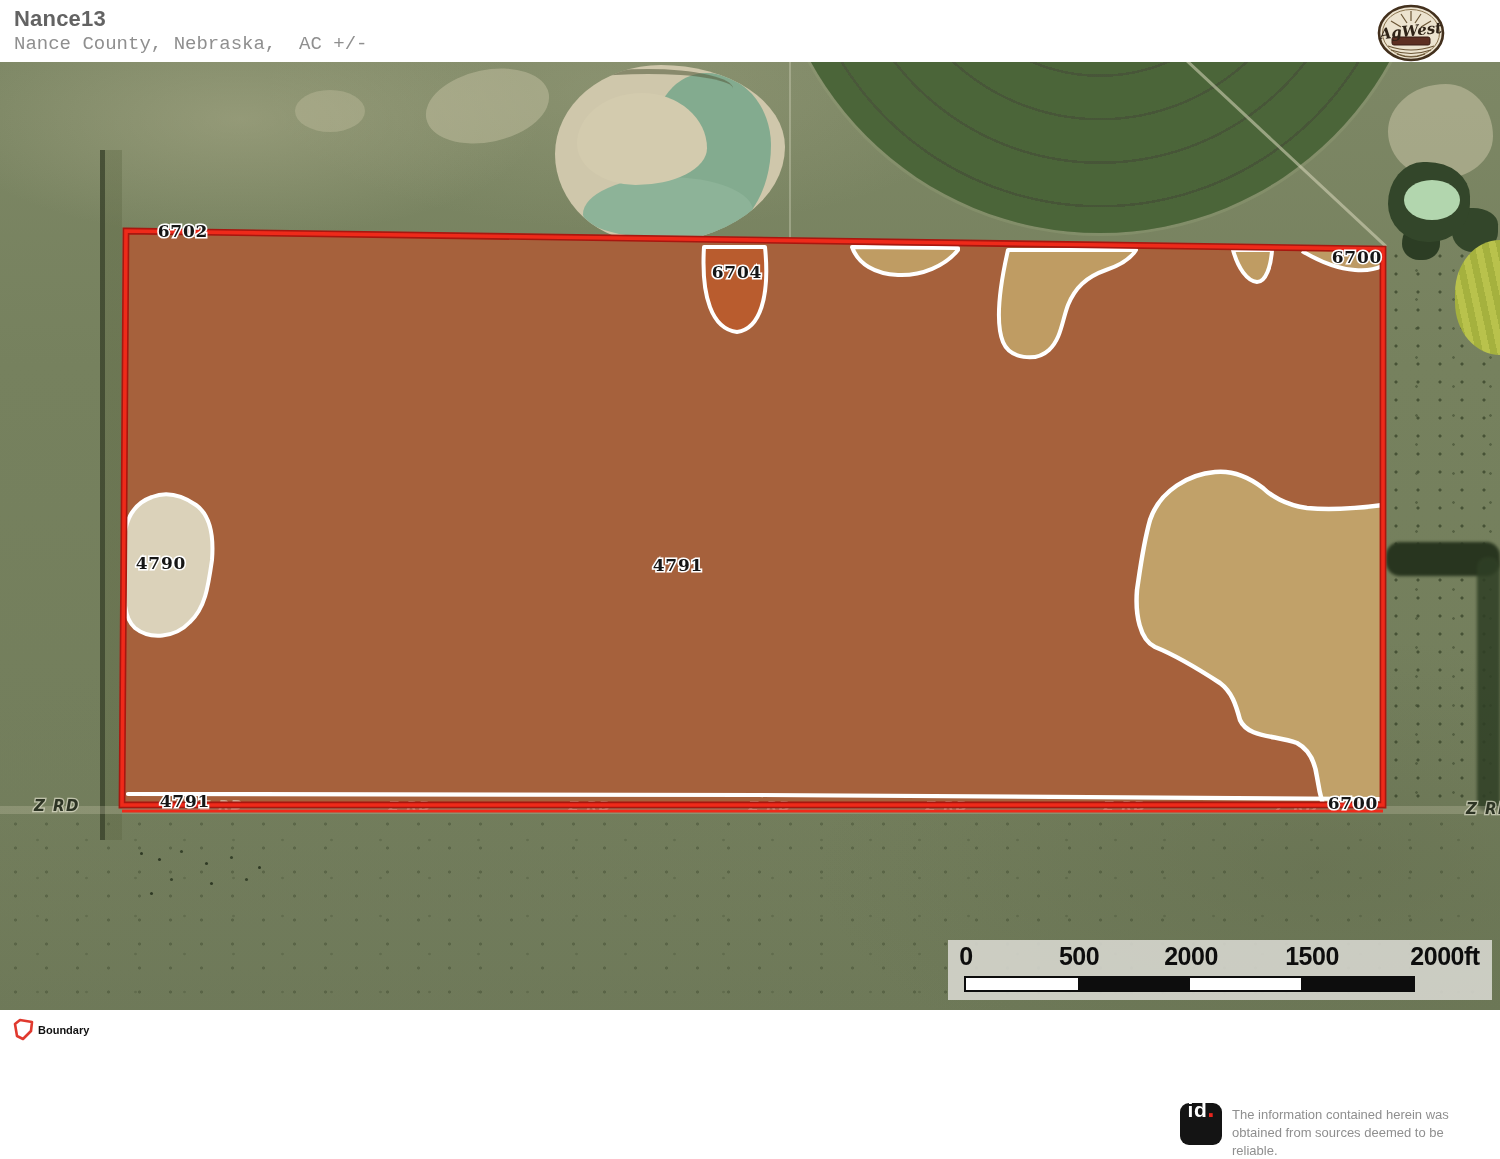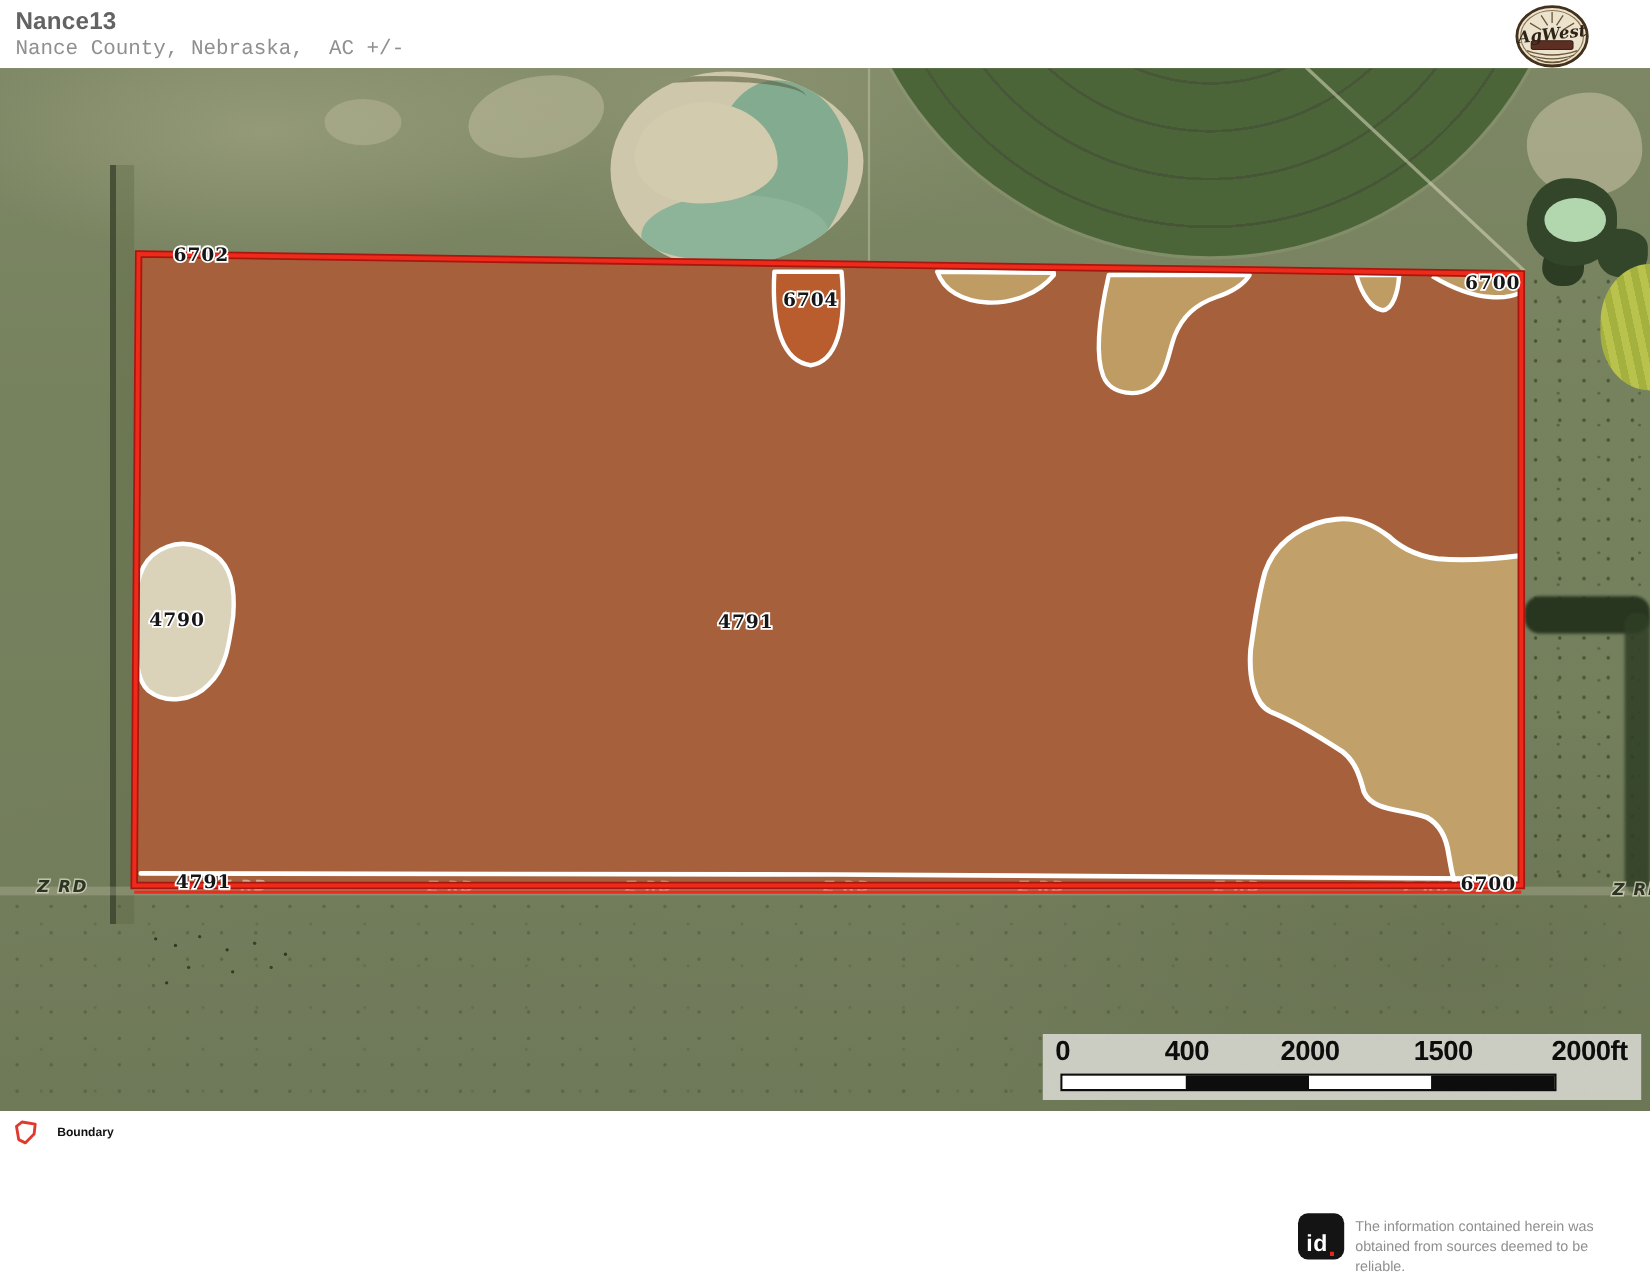--- a/index.html
+++ b/index.html
@@ -79,26 +79,26 @@
 
   
   .scale{left:948px;top:878px;width:544px;height:60px;background:rgba(214,214,206,.9);}
   .scale .tick{top:2px;transform:translateX(-50%);font-size:25px;font-weight:bold;color:#0d0d0d;
       font-family:"Liberation Sans",sans-serif;letter-spacing:-.5px;white-space:nowrap;}
   .scale .bar{left:16px;top:36px;width:447px;height:12px;border:2.5px solid #0d0d0d;display:flex;position:absolute;}
   .scale .bar div{flex:1;position:static;}
   .seg-w{background:#fff;} .seg-b{background:#0d0d0d;}
 
   
-  .legend{position:absolute;left:10px;top:1014px;height:32px;display:flex;align-items:center;gap:14px;text-align:right;}
+  .legend{position:absolute;left:10px;top:1014px;height:32px;display:flex;align-items:center;text-align:right;}
   .legend .txt{font-size:11px;font-weight:bold;color:#111;}
 
   
   .idlogo{position:absolute;left:1180px;top:1103px;width:42px;height:42px;border-radius:9px;background:#141414;
-      display:flex;align-items:flex-end;justify-content:center;padding-bottom:7px;box-sizing:border-box;}
+      display:flex;justify-content:center;padding-bottom:7px;box-sizing:border-box;}
   .idlogo .id{color:#fff;font-weight:bold;font-size:21px;line-height:14px;letter-spacing:.5px;}
   .idlogo .dot{color:#e8251d;font-weight:bold;font-size:26px;line-height:10px;}
   .disclaimer{position:absolute;left:1232px;top:1106px;width:250px;font-size:13px;line-height:1.38;
       color:#8f8f8f;white-space:pre-line;}
 </style>
 </head>
 <body>
 
 <div class="page">
 
@@ -190,21 +190,21 @@
       <text class="lbl" x="737" y="278" text-anchor="middle">6704</text>
       <text class="lbl" x="1357" y="263" text-anchor="middle">6700</text>
       <text class="lbl" x="161" y="569" text-anchor="middle">4790</text>
       <text class="lbl" x="678" y="571" text-anchor="middle">4791</text>
       <text class="lbl" x="185" y="807" text-anchor="middle">4791</text>
       <text class="lbl" x="1353" y="809" text-anchor="middle">6700</text>
     </svg>
 
     <div class="scale">
       <span class="tick" style="left:18px">0</span>
-      <span class="tick" style="left:131px">400</span>
+      <span class="tick" style="left:131px">500</span>
       <span class="tick" style="left:243px">2000</span>
       <span class="tick" style="left:364px">1500</span>
       <span class="tick" style="left:497px">2000ft</span>
       <div class="bar">
         <div class="seg-w"></div>
           <div class="seg-b"></div>
           <div class="seg-w"></div>
           <div class="seg-b"></div>
       </div>
     </div>

